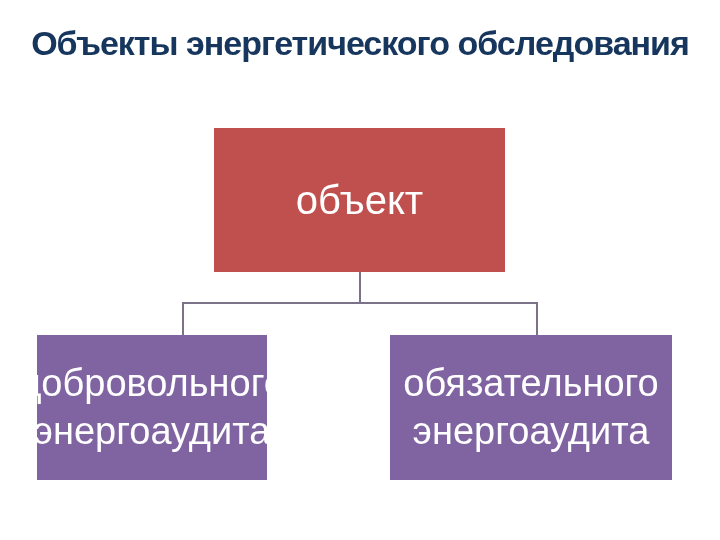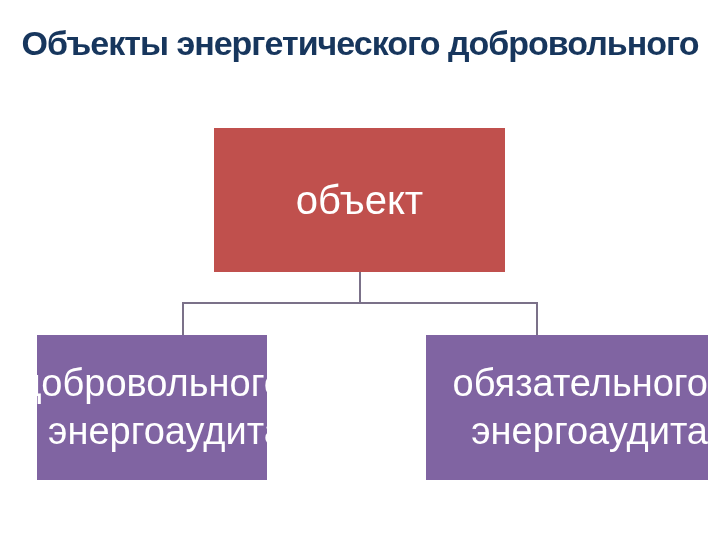--- a/index.html
+++ b/index.html
@@ -28,21 +28,21 @@
     font-size: 34px;
     font-weight: 700;
     letter-spacing: -1px;
     white-space: nowrap;
   }
   .node {
     position: absolute;
     display: flex;
     align-items: center;
     justify-content: center;
-    text-align: right;
+    text-align: center;
     color: #ffffff;
   }
   .node-root {
     left: 214px;
     top: 128px;
     width: 291px;
     height: 144px;
     background: #c0504d;
     font-size: 40px;
     font-weight: 400;
@@ -50,36 +50,36 @@
   .node-child {
     top: 335px;
     width: 230px;
     height: 145px;
     background: #8064a2;
     font-size: 38px;
     line-height: 1.25;
     font-weight: 400;
   }
   .node-child-left  { left: 37px; }
-  .node-child-right { left: 390px; width: 282px; margin-left: 36px; }
+  .node-child-right { left: 390px; width: 282px; }
   .connector {
     position: absolute;
     background: #7b7189;
   }
   .conn-stem       { left: 359px; top: 272px; width: 2px;  height: 32px; }
   .conn-crossbar   { left: 182px; top: 302px; width: 356px; height: 2px; }
   .conn-drop-left  { left: 182px; top: 302px; width: 2px;  height: 33px; }
   .conn-drop-right { left: 536px; top: 302px; width: 2px;  height: 33px; }
 </style>
 </head>
 <body>
 
 <div class="slide">
 
-  <div class="slide-title">Объекты энергетического добровольного</div>
+  <div class="slide-title">Объекты энергетического обследования</div>
 
   <div class="node node-root">
     <span>объект</span>
   </div>
 
   <div class="connector conn-stem"></div>
   <div class="connector conn-crossbar"></div>
   <div class="connector conn-drop-left"></div>
   <div class="connector conn-drop-right"></div>
 

